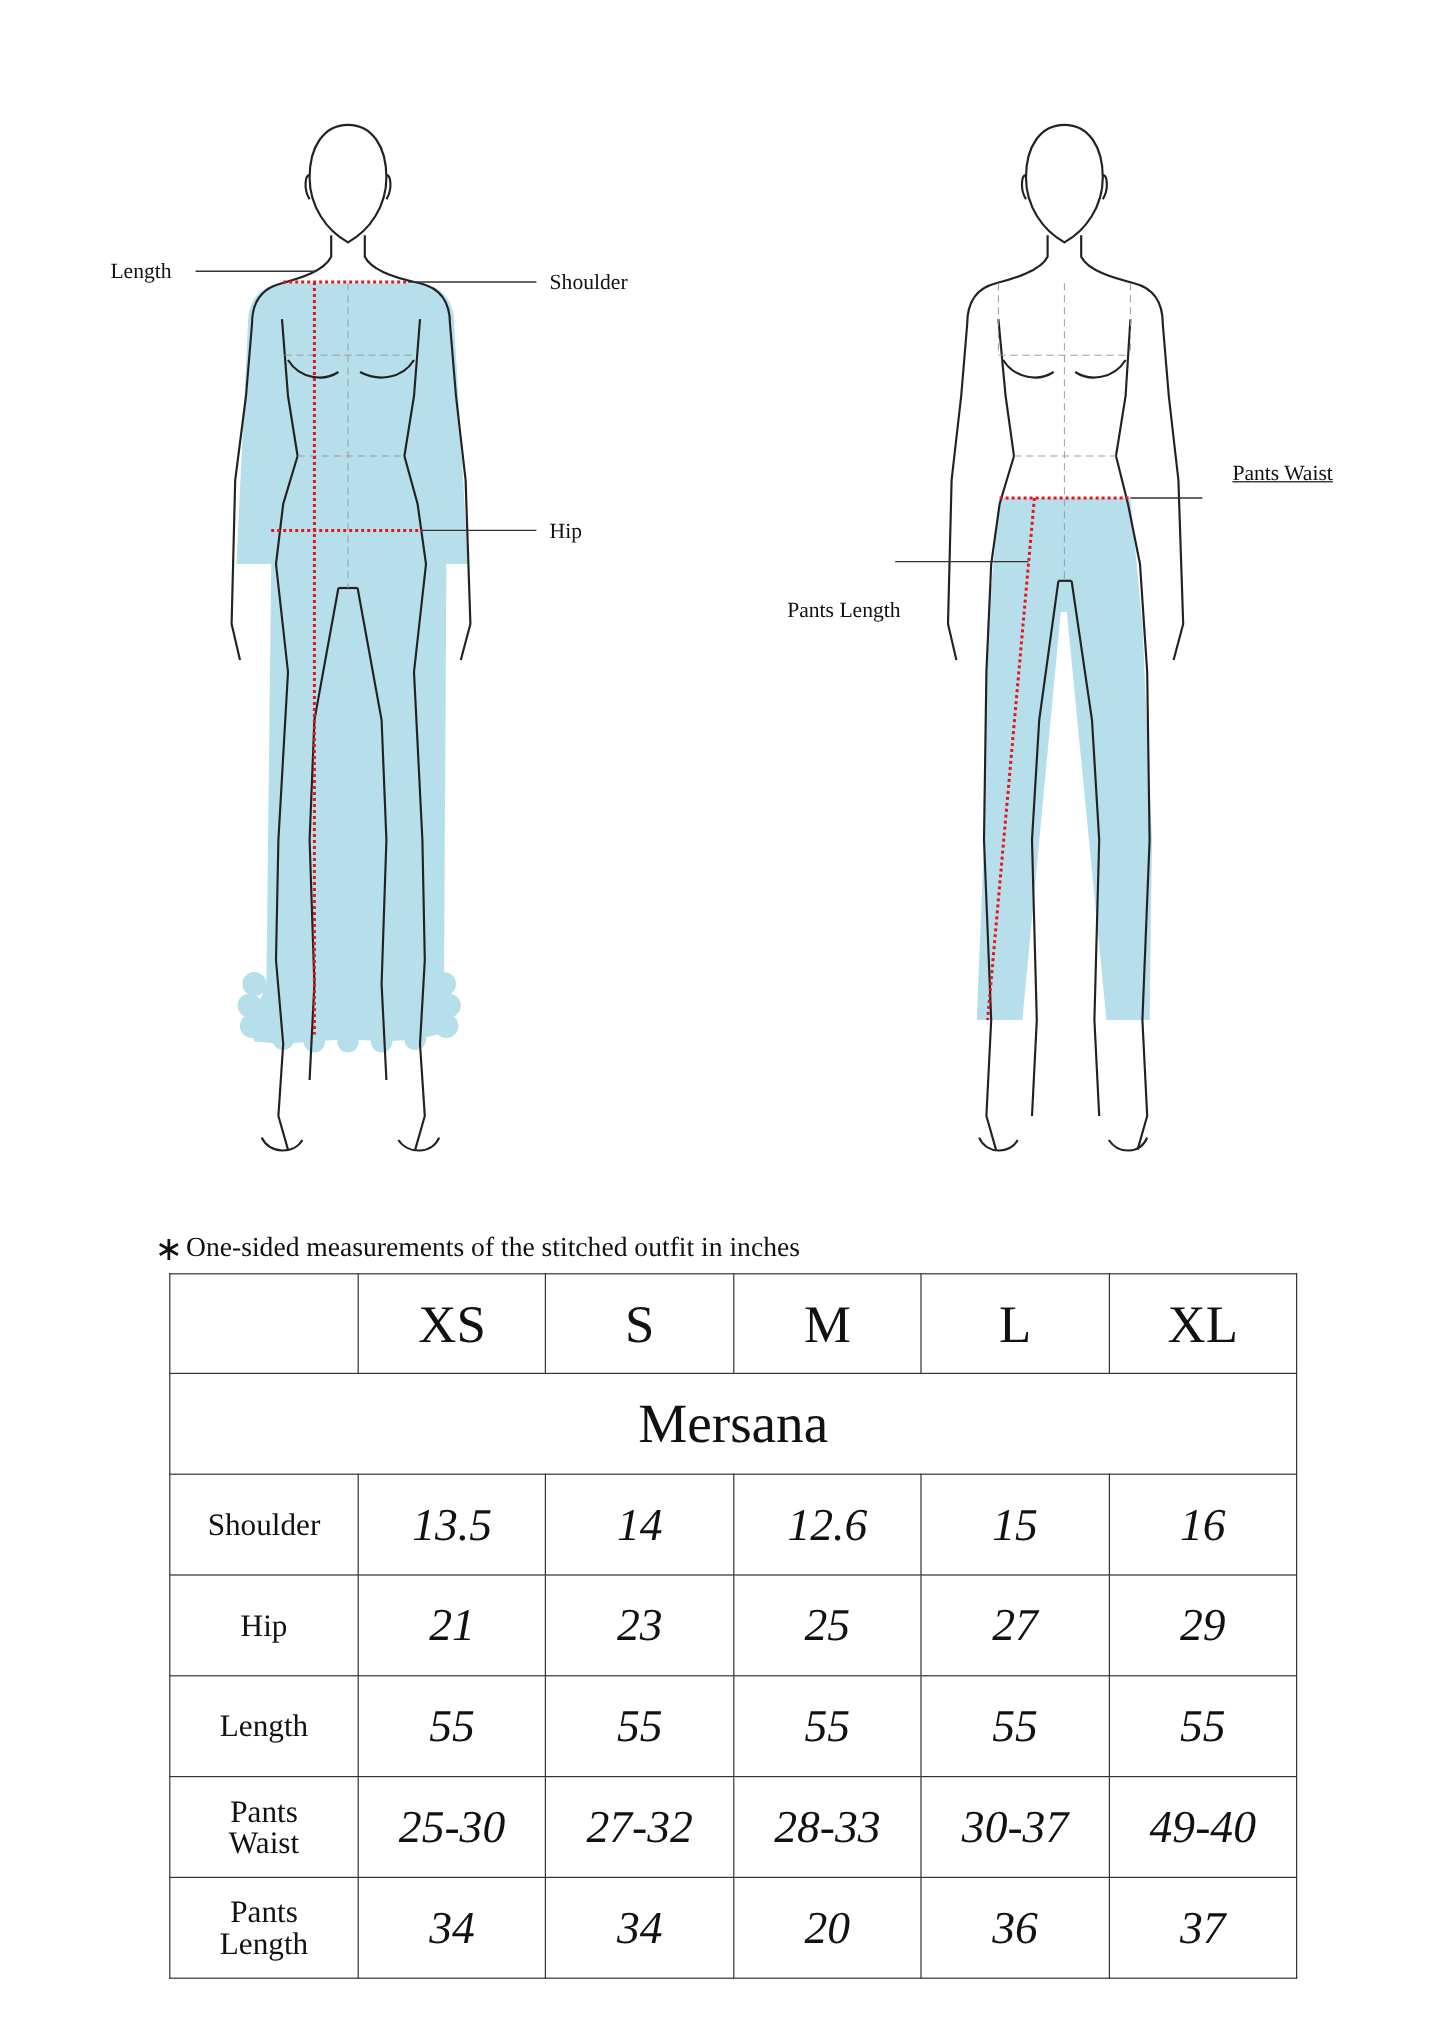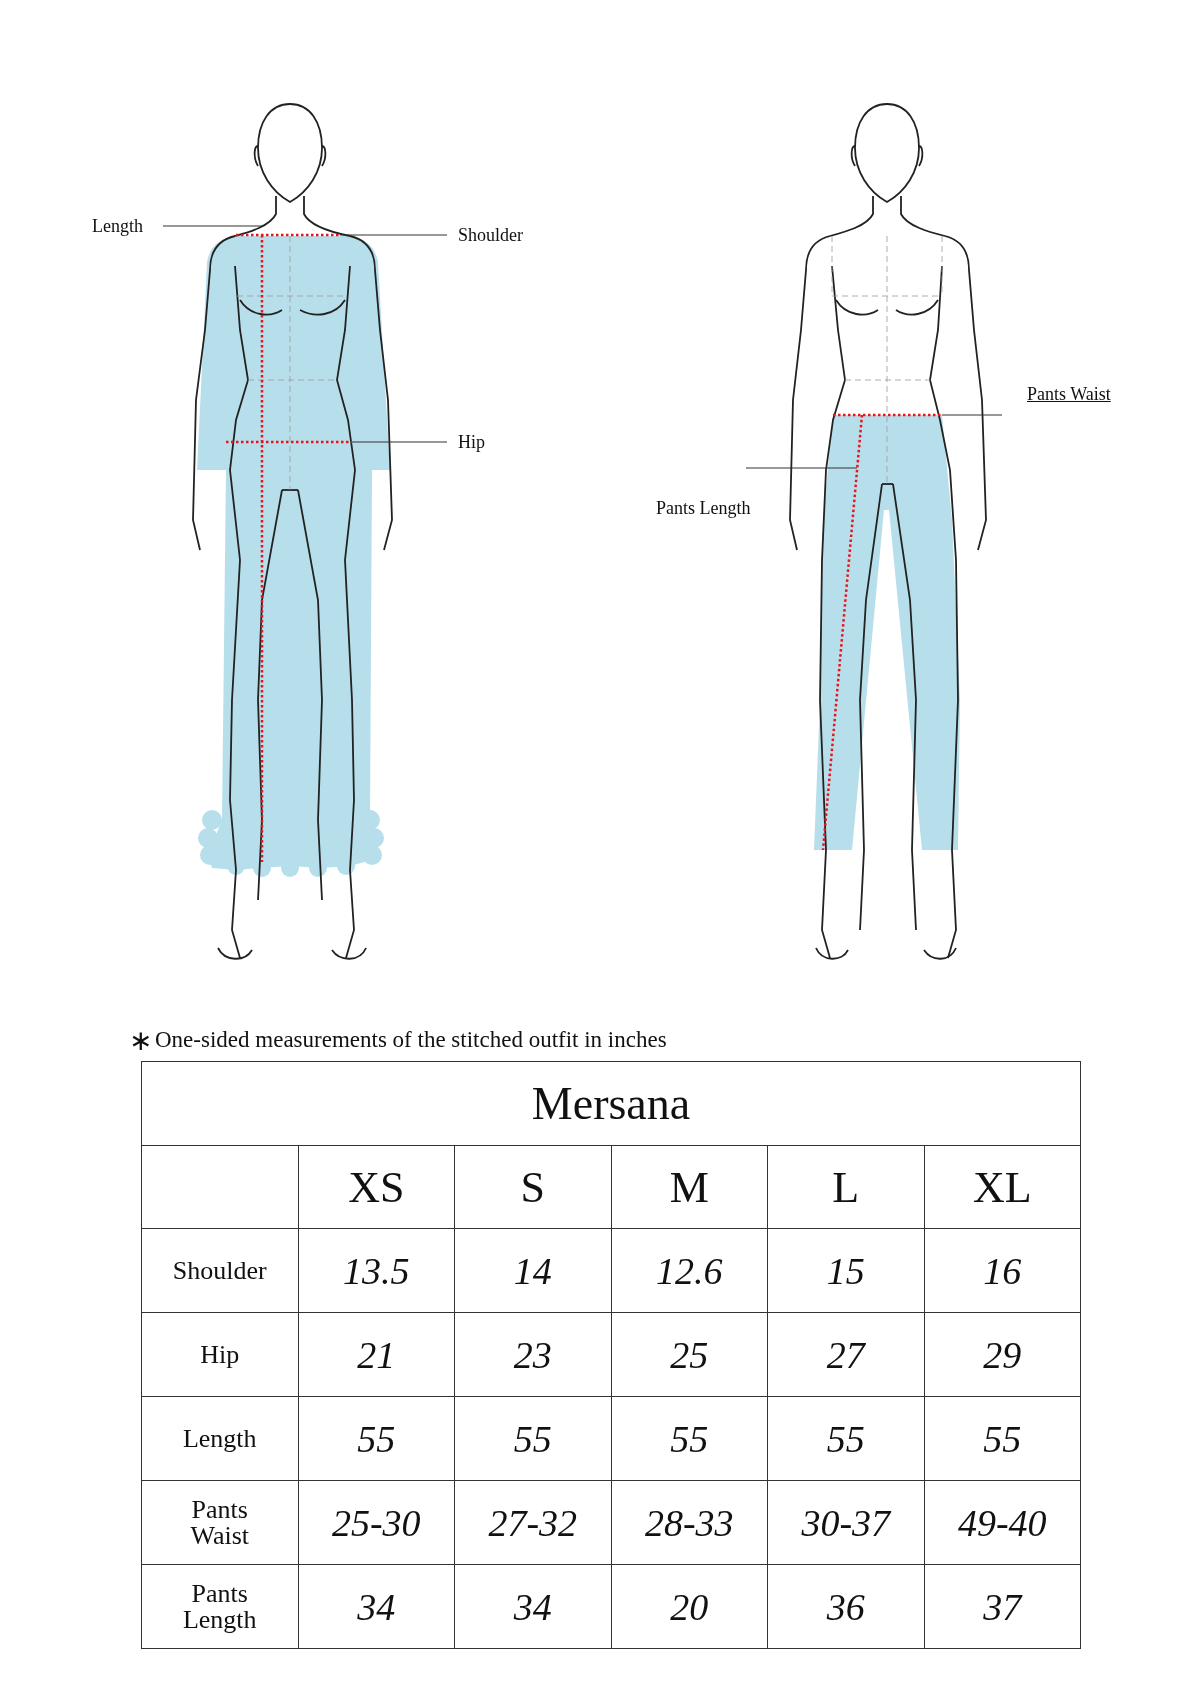--- a/index.html
+++ b/index.html
@@ -121,29 +121,29 @@
 <div class="callout" style="left:1027px; top:384px;text-decoration:underline;">Pants Waist</div>
 <div class="callout" style="left:656px; top:458px;margin-top:40px;">Pants Length</div>
 
 <div class="note">
   <span class="asterisk">∗</span><span>One-sided measurements of the stitched outfit in inches</span>
 </div>
 
 <table class="size-table">
   <tbody>
       <tr>
-    <td class="title-cell" colspan="6">Mersana</td>
-  </tr>
-  <tr>
     <td class="hdr-cell row-label"></td>
     <td class="hdr-cell">XS</td>
     <td class="hdr-cell">S</td>
     <td class="hdr-cell">M</td>
     <td class="hdr-cell">L</td>
     <td class="hdr-cell">XL</td>
+  </tr>
+  <tr>
+    <td class="title-cell" colspan="6">Mersana</td>
   </tr>
   <tr>
     <td class="row-label">Shoulder</td>
     <td class="val-cell">13.5</td>
     <td class="val-cell">14</td>
     <td class="val-cell">12.6</td>
     <td class="val-cell">15</td>
     <td class="val-cell">16</td>
   </tr>
   <tr>

